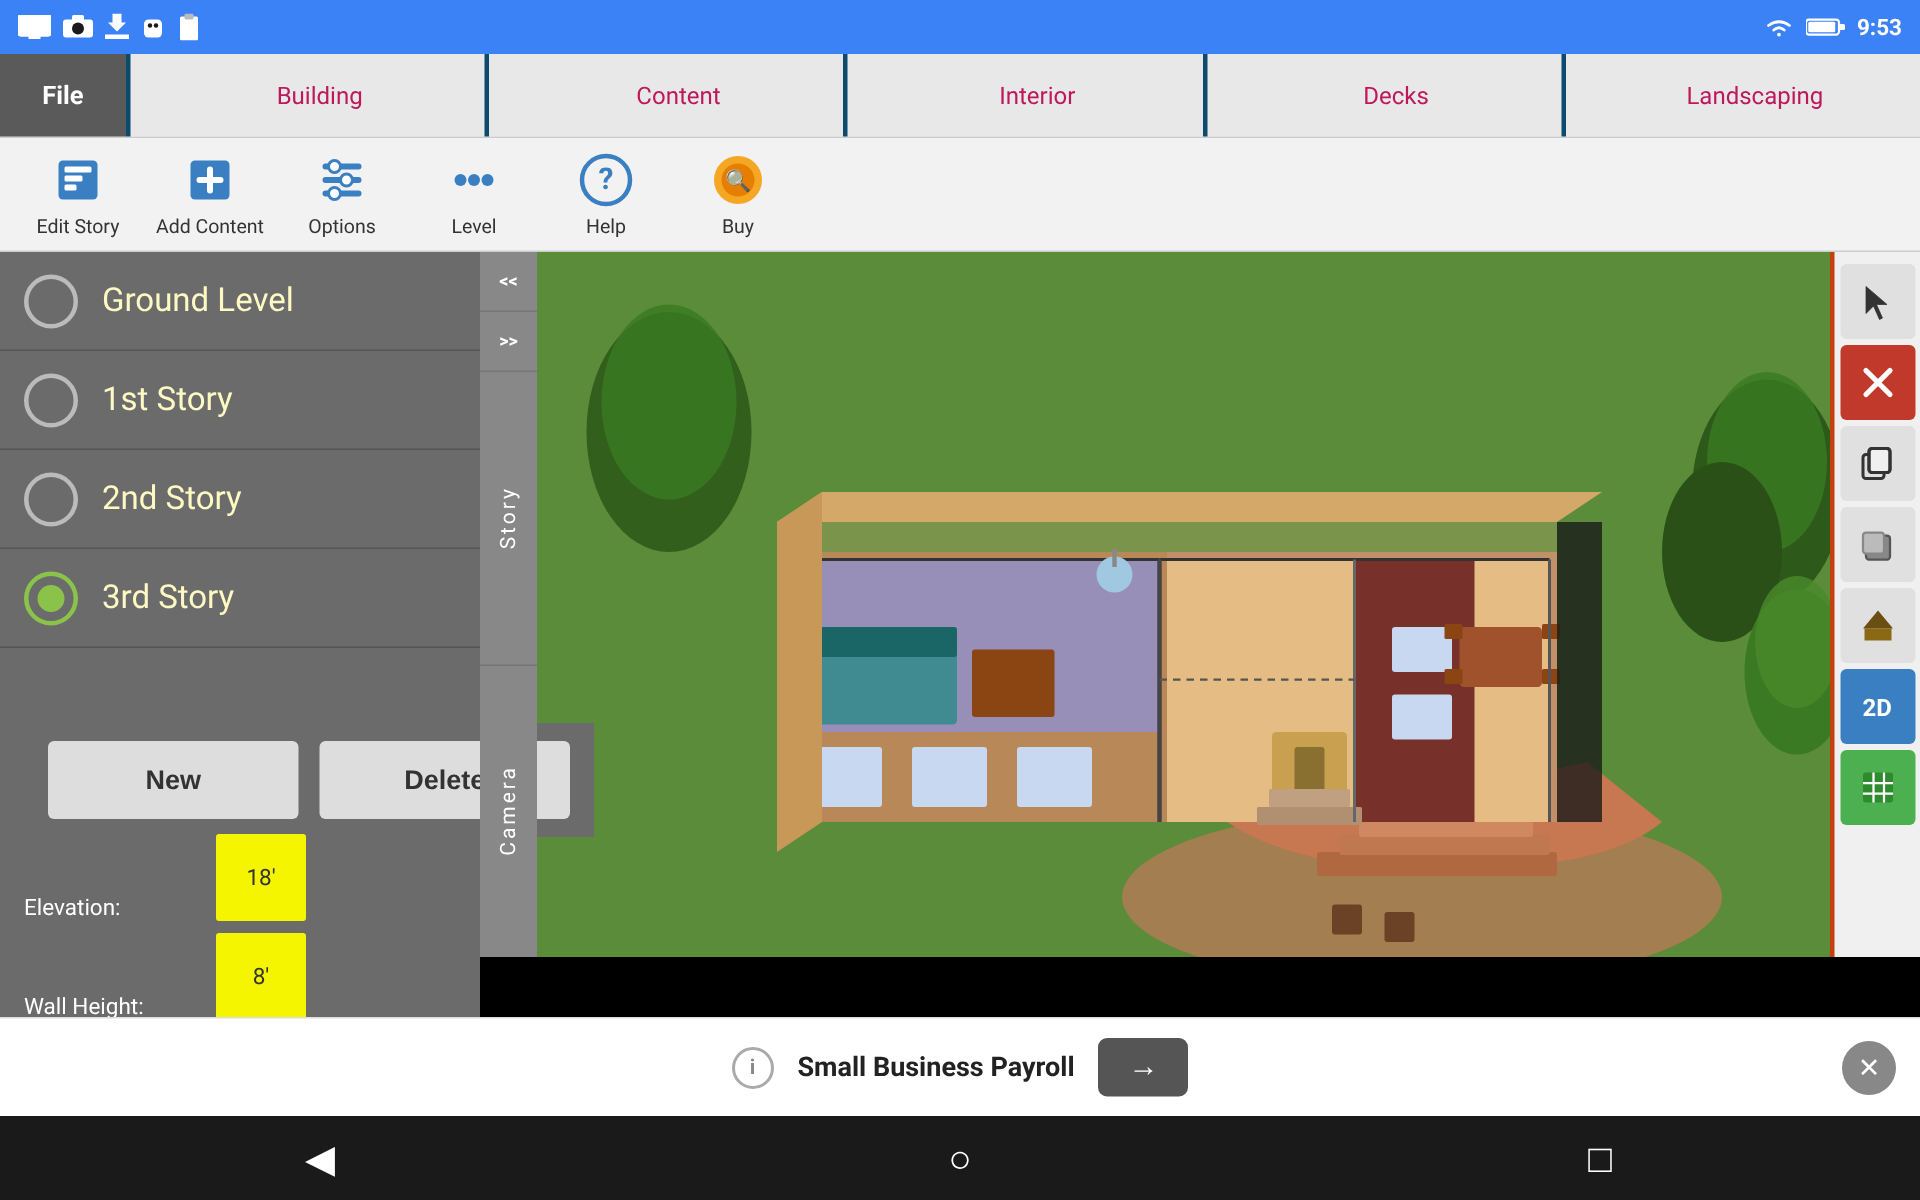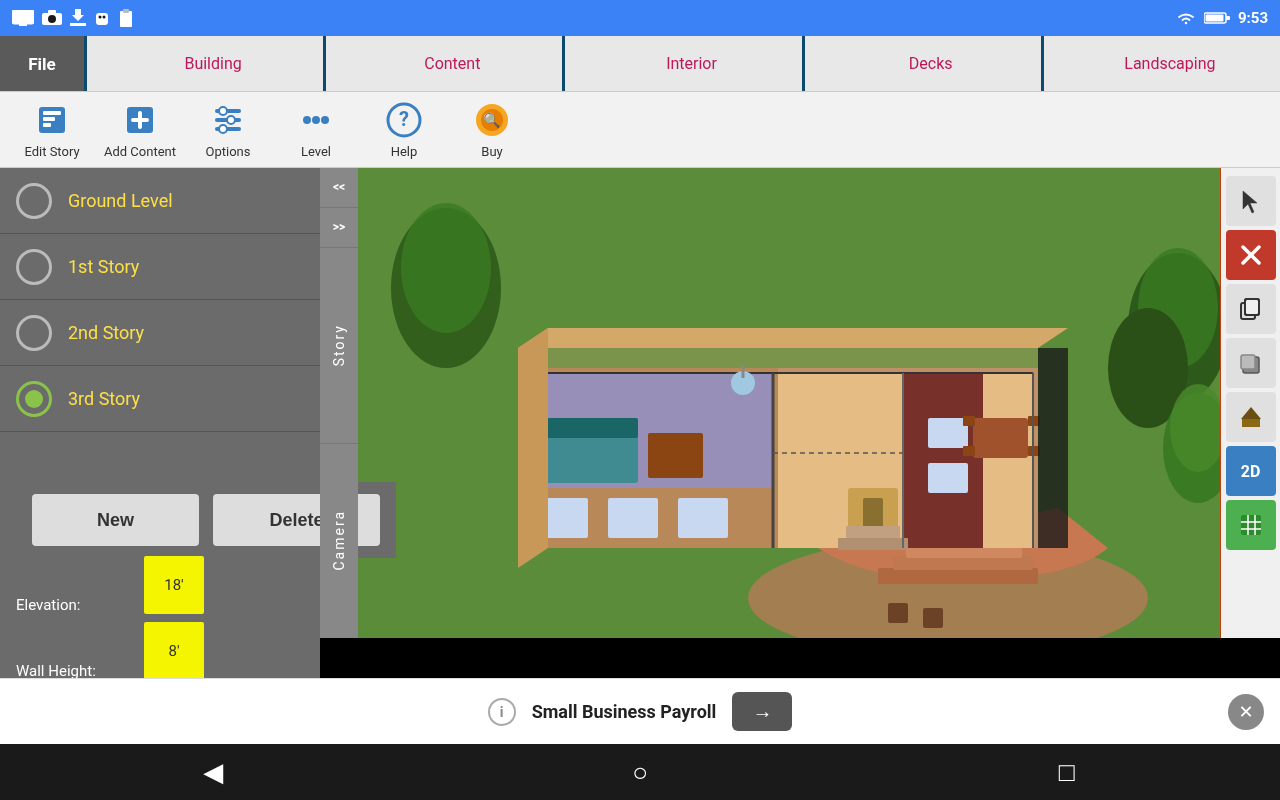--- a/index.html
+++ b/index.html
@@ -137,22 +137,22 @@
     }
     .radio-circle.active {
       border-color: #8bc34a;
     }
     .radio-dot {
       width: 18px; height: 18px;
       border-radius: 50%;
       background: #8bc34a;
     }
     .story-name {
-      color: #fde047;
-      font-size: 18px;
+      color: #fef9c3;
+      font-size: 22px;
     }
 
     
     #panel-buttons {
       position: absolute;
       top: 482px; left: 16px;
       width: 380px;
       background: #6b6b6b;
       padding: 12px 16px;
       display: flex;
@@ -217,21 +217,21 @@
       width: 100%; height: 100%;
     }
 
     
     #right-toolbar {
       position: absolute;
       top: 168px; right: 0;
       width: 60px;
       height: 470px;
       background: #f0f0f0;
-      border-left: 1px solid #c2410c;
+      border-left: 3px solid #c2410c;
       display: flex;
       flex-direction: column;
       align-items: center;
       padding: 8px 0;
       gap: 4px;
       z-index: 70;
     }
     .right-btn {
       width: 50px; height: 50px;
       background: #e0e0e0;

